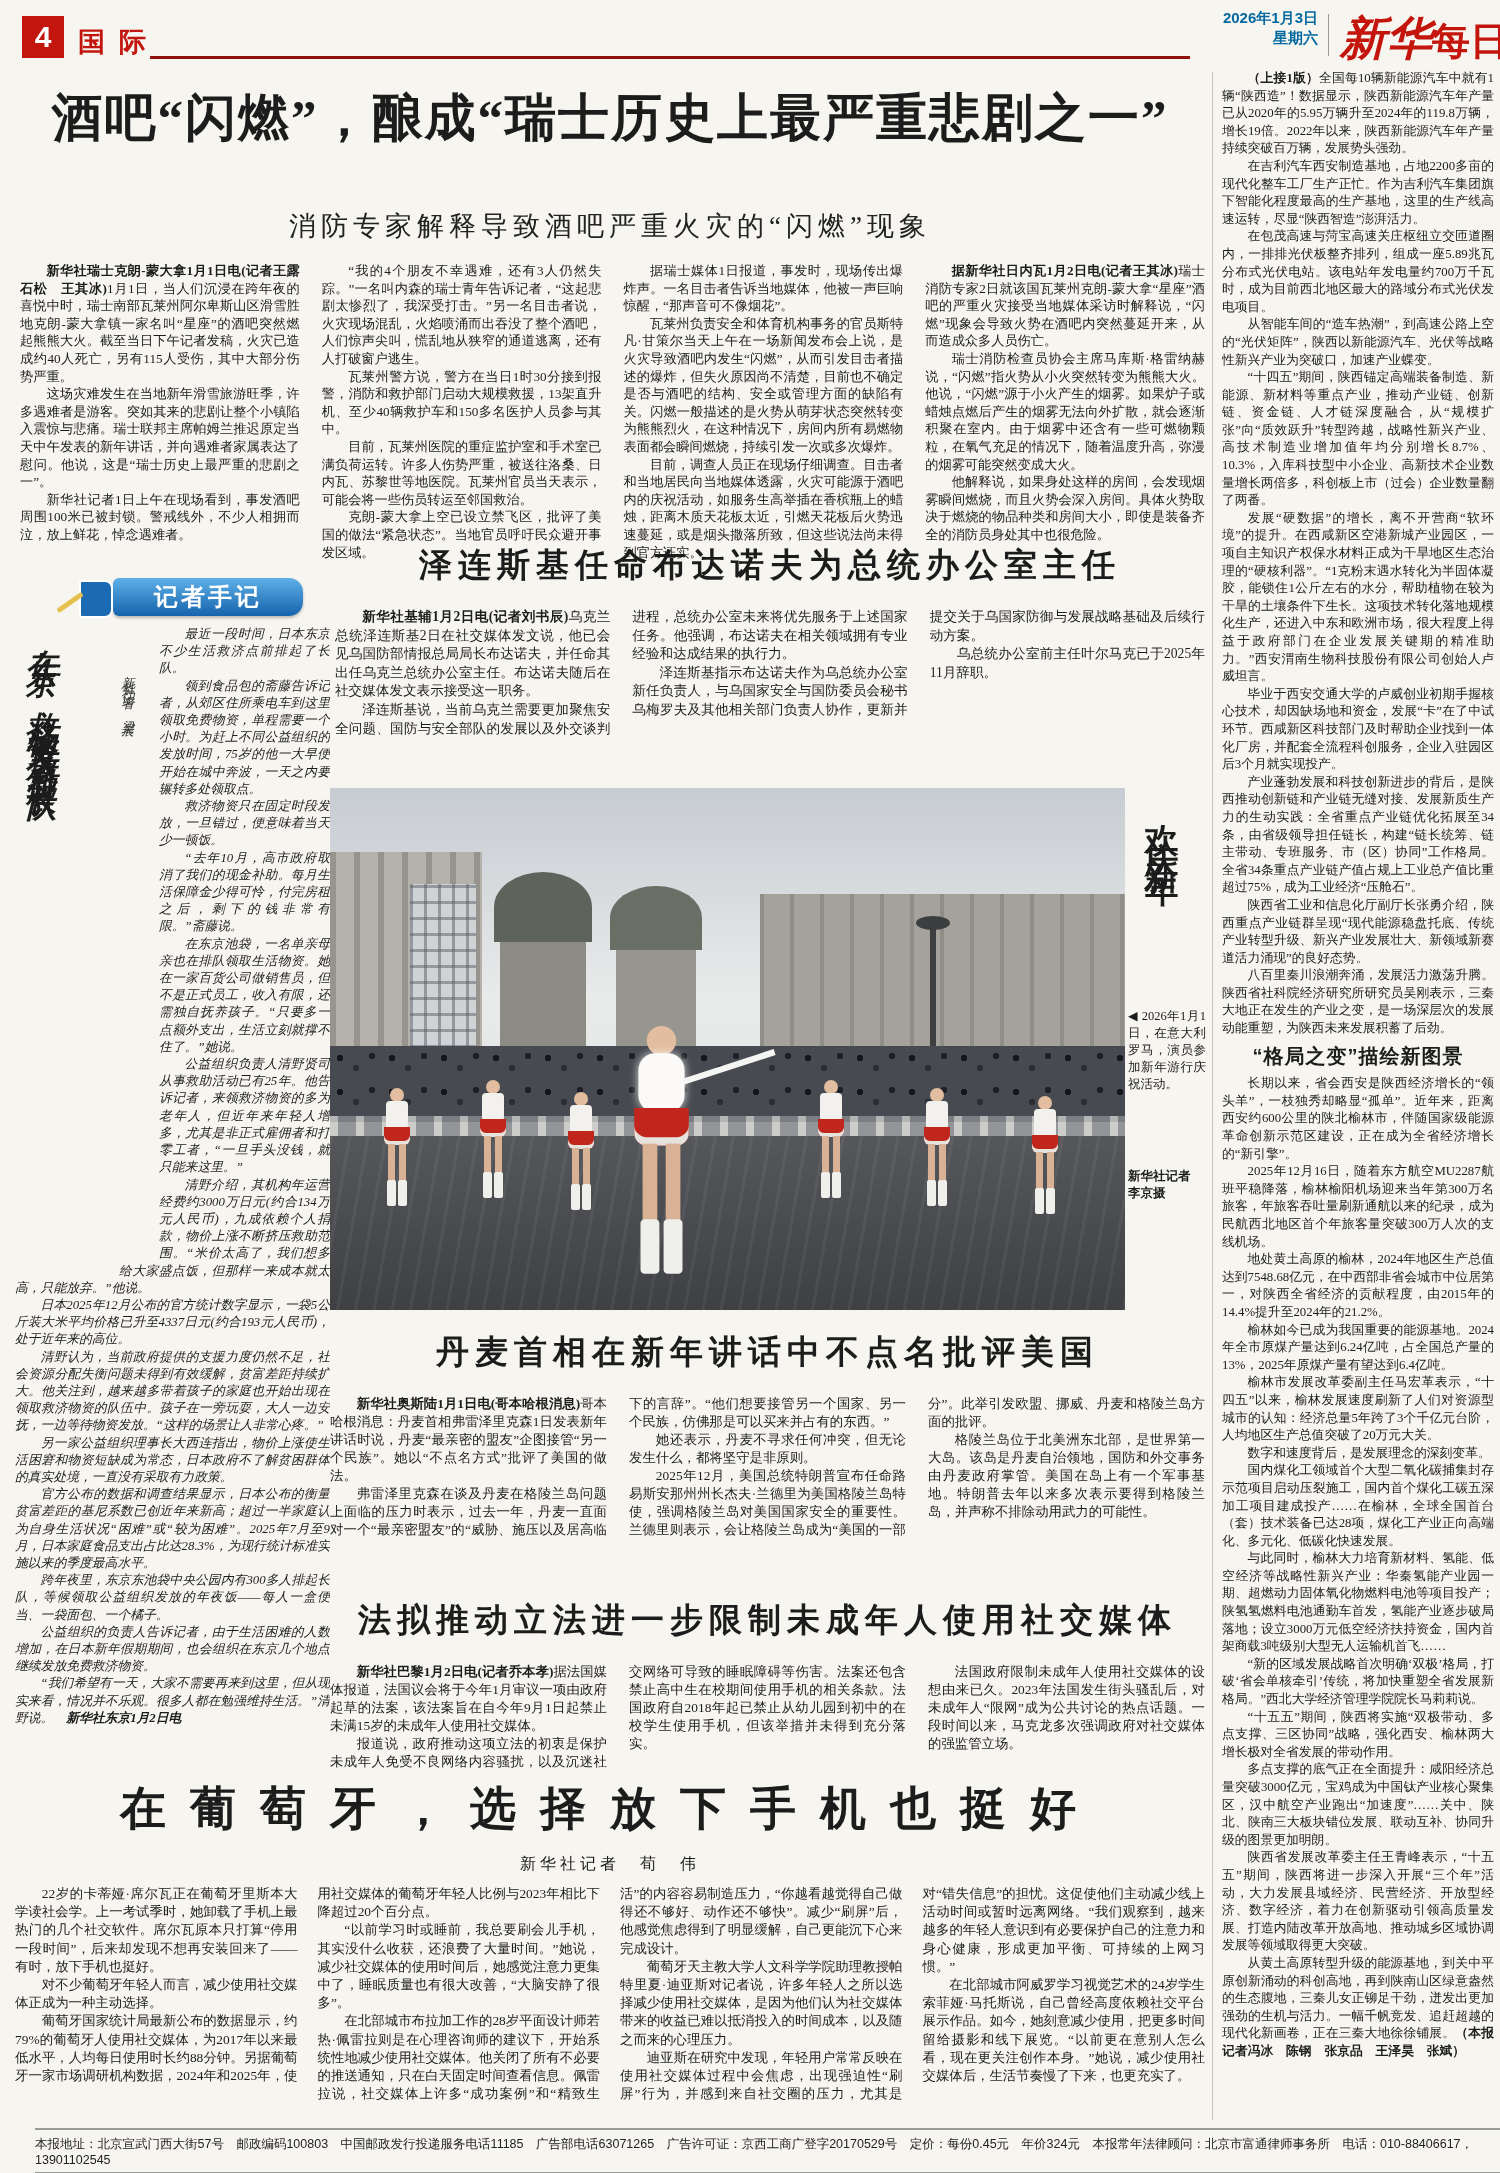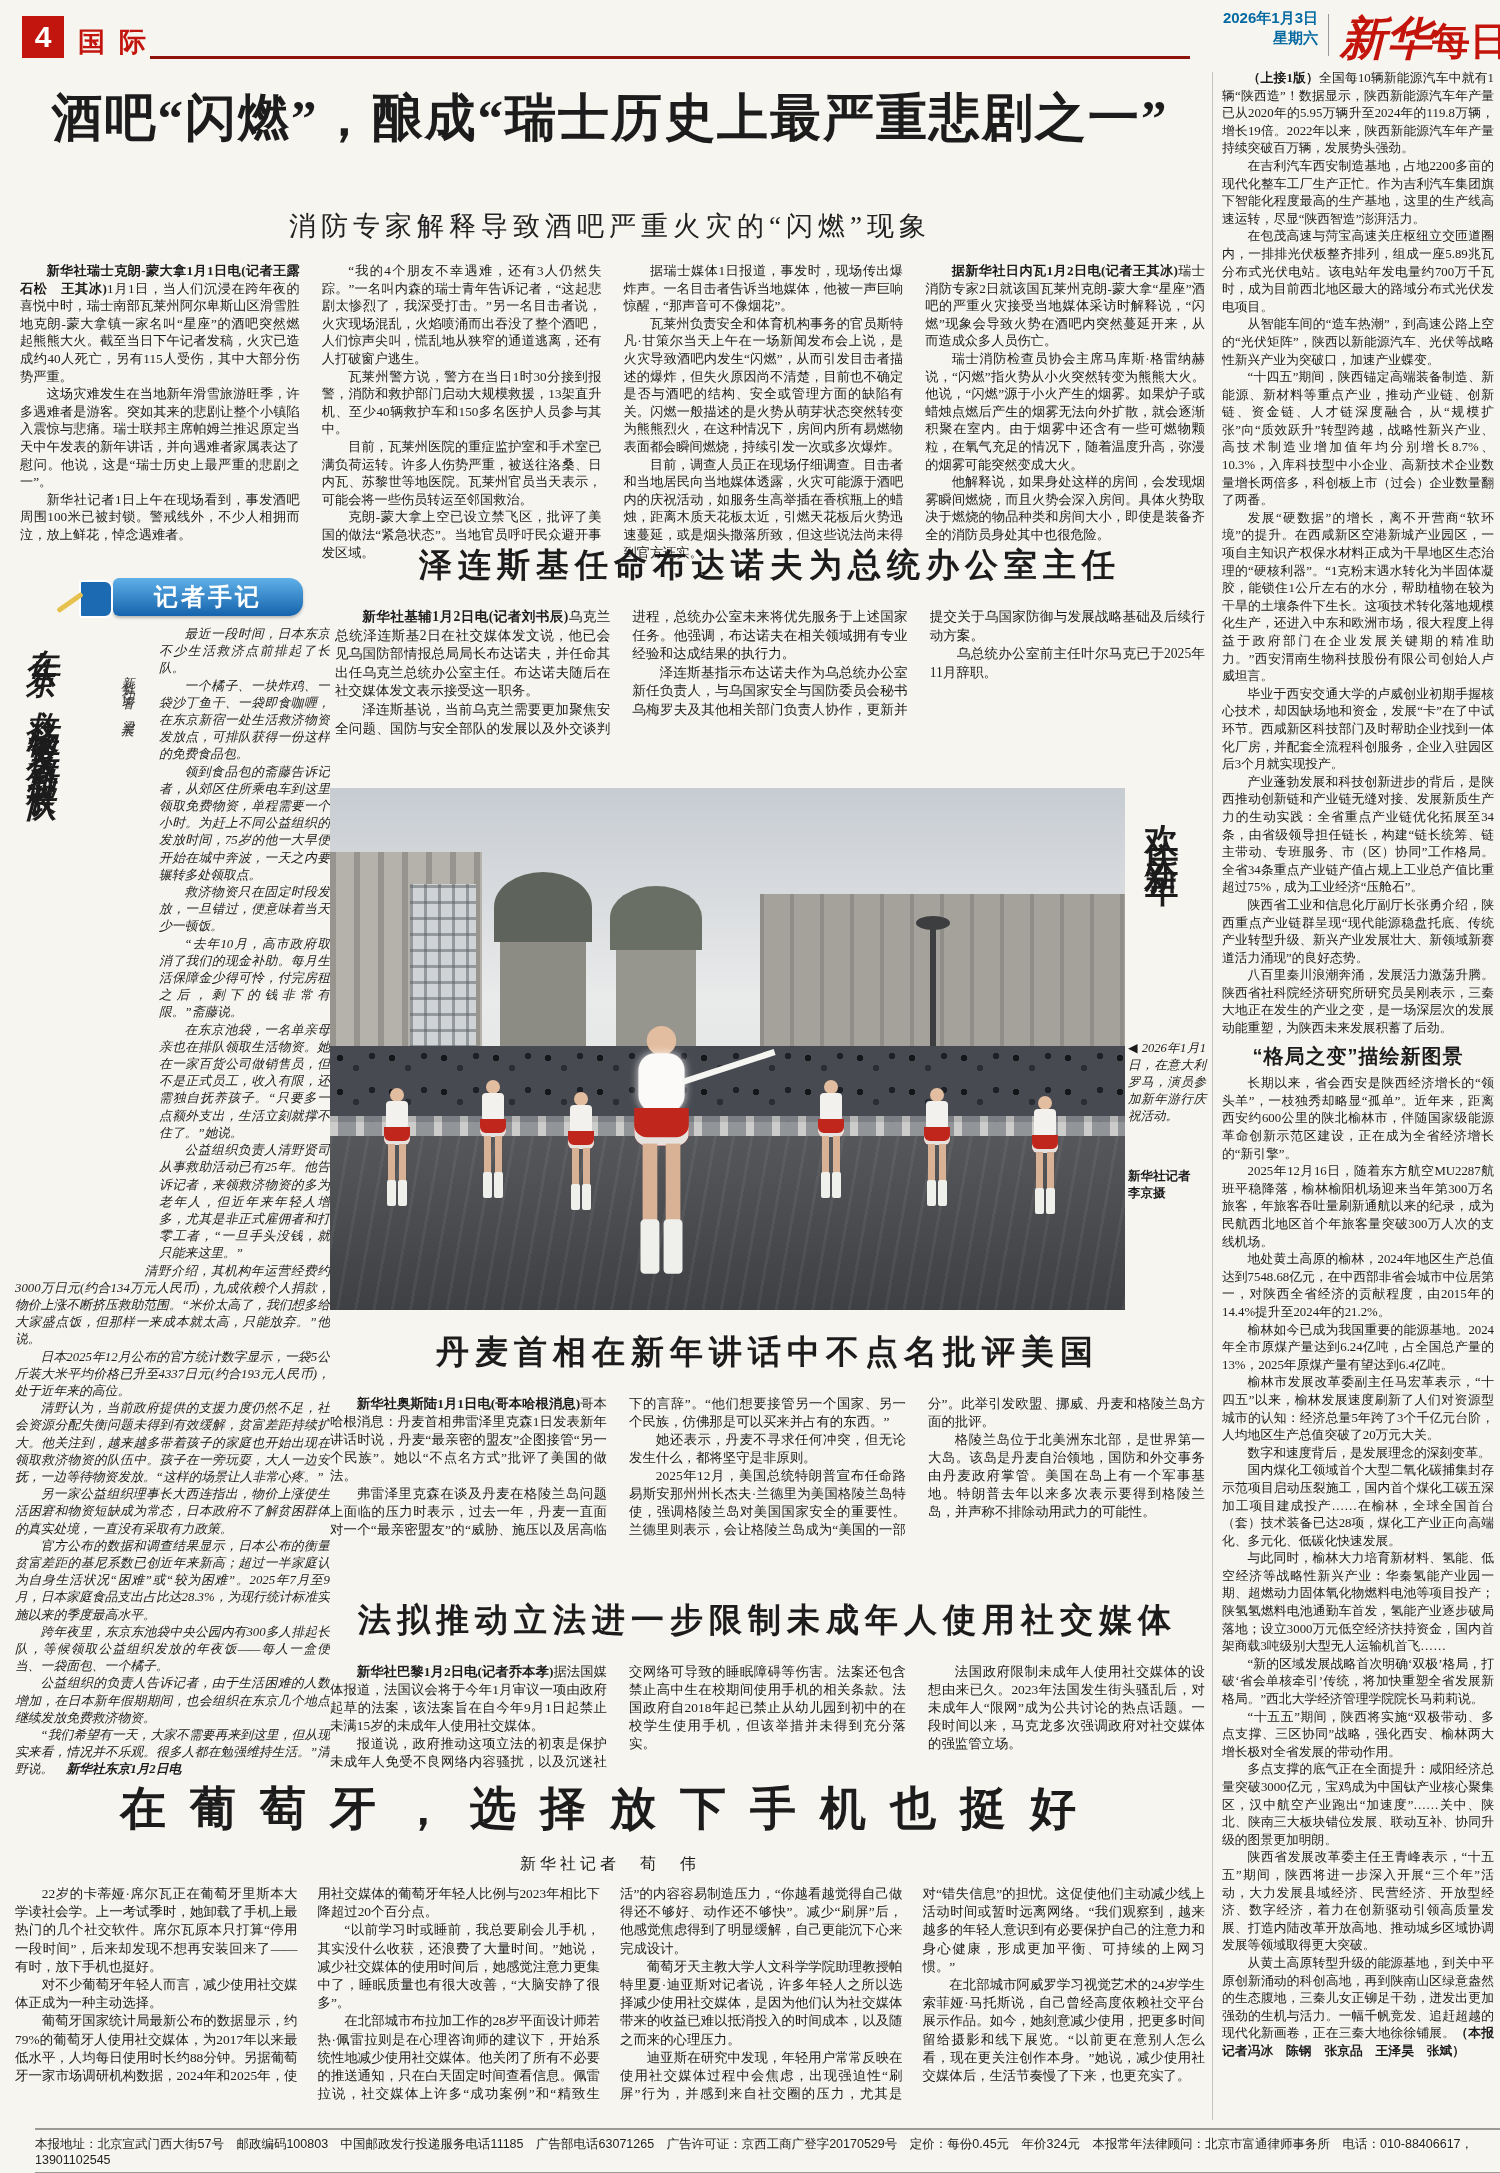--- a/index.html
+++ b/index.html
@@ -92,21 +92,21 @@
   .dancer .bt{top:92px;width:9px;height:26px;background:#efefec;border-radius:2px;}
   .dancer .bt.l{left:5px;} .dancer .bt.r{left:16px;}
   .d1{left:52px;top:300px;} .d2{left:148px;top:292px;} .d3{left:236px;top:304px;}
   .d4{left:486px;top:292px;} .d5{left:592px;top:300px;} .d6{left:700px;top:308px;}
   .lead-dancer{left:300px;top:238px;transform:scale(2.1);transform-origin:top left;}
   .lead-dancer .tp{background:#fbfaf8;border-radius:8px;box-shadow:0 0 4px rgba(255,255,255,.8);}
   .baton{position:absolute;left:24px;top:18px;width:46px;height:3px;background:#f5f5f2;transform:rotate(-18deg);}
   
   .photo-title{left:1138px;top:798px;writing-mode:vertical-rl;text-orientation:upright;
     font-size:34px;font-weight:bold;letter-spacing:16px;height:220px;}
-  .photo-caption{left:1128px;top:1040px;width:78px;font-size:12.5px;line-height:17px;text-align:justify;font-style:italic;}
+  .photo-caption{left:1128px;top:1008px;width:78px;font-size:12.5px;line-height:17px;text-align:justify;}
   .photo-credit{left:1128px;top:1168px;width:78px;font-size:12.5px;line-height:17px;font-weight:bold;}
   
   .rail-divider{left:1212px;top:72px;width:1px;height:2048px;background:#c7c4bd;}
   .rail{left:1222px;top:70px;width:272px;height:2058px;font-size:12.8px;line-height:17.6px;overflow:hidden;}
   .rail-sub{text-align:center;font-weight:bold;font-size:20px;margin:10px 0;letter-spacing:1px;
     font-family:"Liberation Sans",sans-serif;}
   
   .footer{left:0;top:2128px;width:1500px;height:42px;border-top:2px solid #9a9a96;border-bottom:2px solid #9a9a96;
     display:flex;align-items:center;justify-content:center;font-size:12.5px;color:#222;
     font-family:"Liberation Sans",sans-serif;margin-left:35px;}
@@ -153,21 +153,20 @@
   </div>
   <div class="notes-body clip">
     <div class="notes-side">
       <span class="notes-vtitle">在东京，救济物资发放点排起长队</span>
     </div>
     <div class="notes-side" style="width:40px;height:620px;">
       <span class="notes-vbyline">新华社记者　梁晨</span>
     </div>
     <div>
         <p class="para">最近一段时间，日本东京不少生活救济点前排起了长队。</p>
-        <p class="para">一个橘子、一块炸鸡、一袋沙丁鱼干、一袋即食咖喱，在东京新宿一处生活救济物资发放点，可排队获得一份这样的免费食品包。</p>
         <p class="para">领到食品包的斋藤告诉记者，从郊区住所乘电车到这里领取免费物资，单程需要一个小时。为赶上不同公益组织的发放时间，75岁的他一大早便开始在城中奔波，一天之内要辗转多处领取点。</p>
         <p class="para">救济物资只在固定时段发放，一旦错过，便意味着当天少一顿饭。</p>
         <p class="para">“去年10月，高市政府取消了我们的现金补助。每月生活保障金少得可怜，付完房租之后，剩下的钱非常有限。”斋藤说。</p>
         <p class="para">在东京池袋，一名单亲母亲也在排队领取生活物资。她在一家百货公司做销售员，但不是正式员工，收入有限，还需独自抚养孩子。“只要多一点额外支出，生活立刻就撑不住了。”她说。</p>
         <p class="para">公益组织负责人清野贤司从事救助活动已有25年。他告诉记者，来领救济物资的多为老年人，但近年来年轻人增多，尤其是非正式雇佣者和打零工者，“一旦手头没钱，就只能来这里。”</p>
         <p class="para">清野介绍，其机构年运营经费约3000万日元(约合134万元人民币)，九成依赖个人捐款，物价上涨不断挤压救助范围。“米价太高了，我们想多给大家盛点饭，但那样一来成本就太高，只能放弃。”他说。</p>
         <p class="para">日本2025年12月公布的官方统计数字显示，一袋5公斤装大米平均价格已升至4337日元(约合193元人民币)，处于近年来的高位。</p>
         <p class="para">清野认为，当前政府提供的支援力度仍然不足，社会资源分配失衡问题未得到有效缓解，贫富差距持续扩大。他关注到，越来越多带着孩子的家庭也开始出现在领取救济物资的队伍中。孩子在一旁玩耍，大人一边安抚，一边等待物资发放。“这样的场景让人非常心疼。”</p>
         <p class="para">另一家公益组织理事长大西连指出，物价上涨使生活困窘和物资短缺成为常态，日本政府不了解贫困群体的真实处境，一直没有采取有力政策。</p>
         <p class="para">官方公布的数据和调查结果显示，日本公布的衡量贫富差距的基尼系数已创近年来新高；超过一半家庭认为自身生活状况“困难”或“较为困难”。2025年7月至9月，日本家庭食品支出占比达28.3%，为现行统计标准实施以来的季度最高水平。</p>

